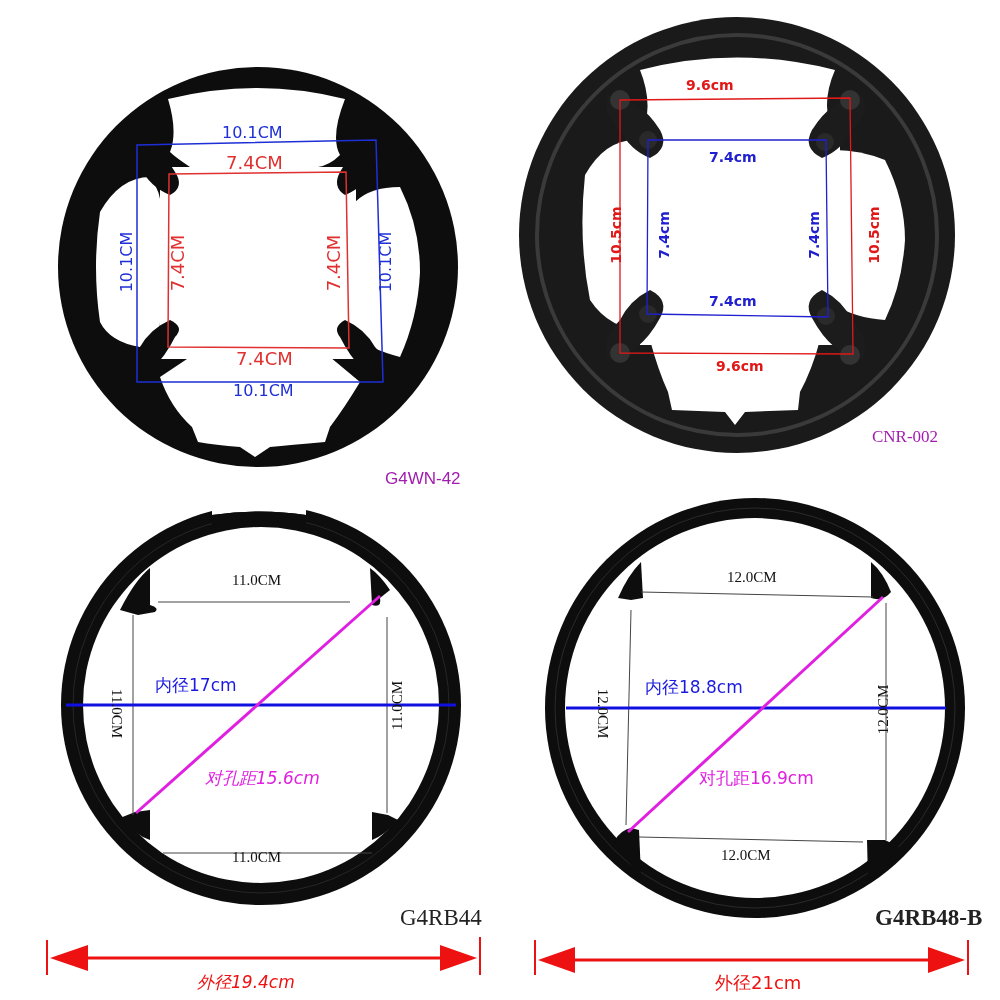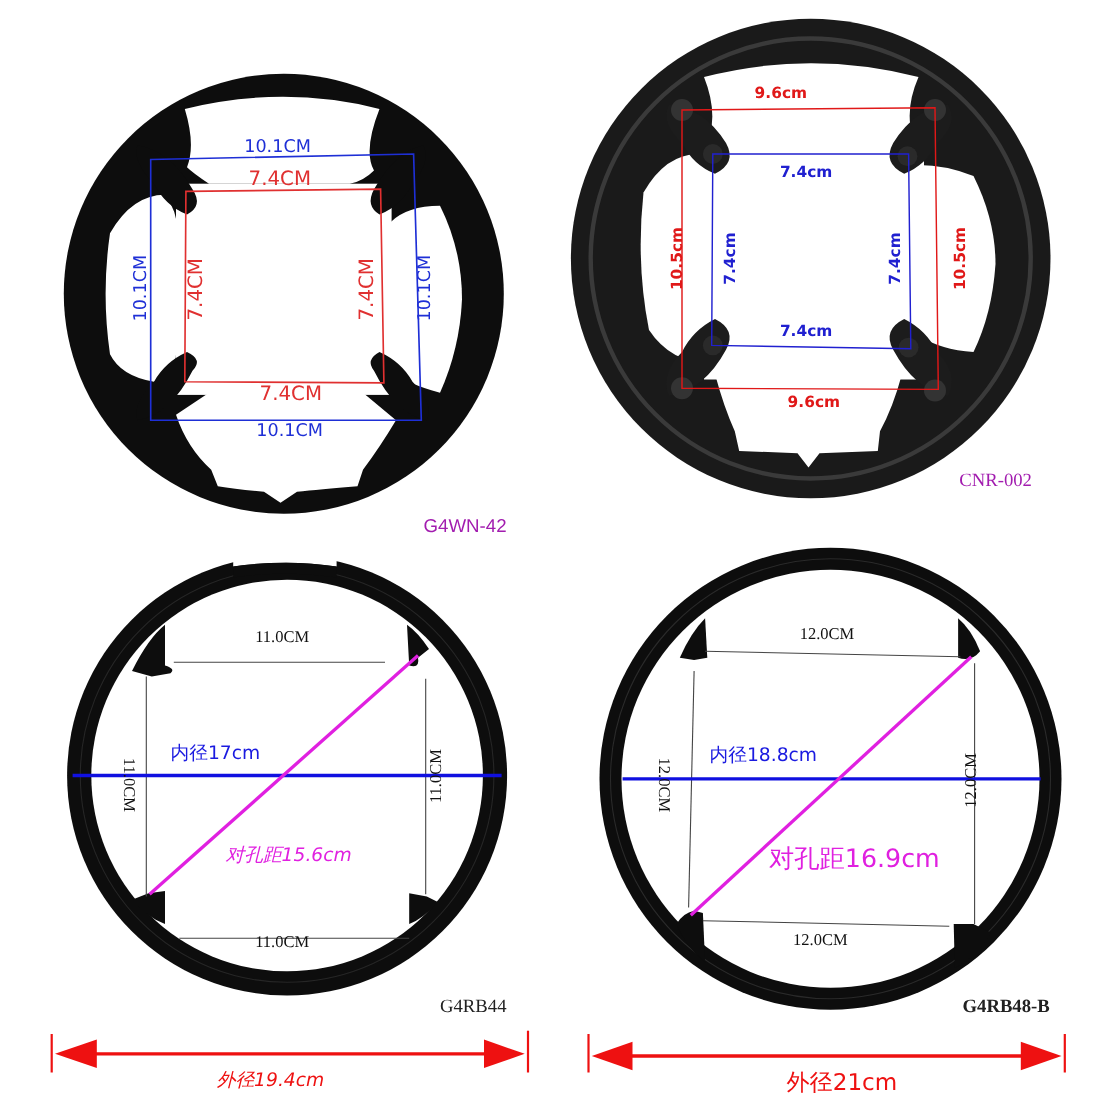--- a/index.html
+++ b/index.html
@@ -2,21 +2,21 @@
 <html><head>
 <meta charset="utf-8">
 <style>
   html, body { margin: 0; padding: 0; background: #ffffff; }
   body { width: 1000px; height: 1000px; position: relative; overflow: hidden;
          font-family: "DejaVu Sans", "Liberation Sans", sans-serif; }
   .panel { position: absolute; }
   svg { position: absolute; left: 0; top: 0; }
   .lbl { position: absolute; white-space: nowrap; line-height: 1; }
   .model { font-family: "Liberation Sans", sans-serif; font-size: 17px; color: #a21caf; }
-  .model-serif { font-family: "Liberation Serif", serif; font-size: 17px; color: #222; }
+  .model-serif { font-family: "Liberation Serif", serif; font-size: 23px; color: #222; }
   .blue { color: #1e2fd6; }
   .red { color: #e03030; }
   .redb { color: #e01818; font-weight: bold; }
   .blueb { color: #2020d0; font-weight: bold; }
   .black-serif { font-family: "Liberation Serif", serif; color: #111; }
   .magenta { color: #e020e0; }
   .vert-up { transform: rotate(-90deg); transform-origin: center center; }
   .vert-down { transform: rotate(90deg); transform-origin: center center; }
 </style>
 </head>
@@ -161,16 +161,16 @@
     <line x1="445" y1="460" x2="445" y2="495" stroke="#ee1111" stroke-width="2"></line>
     <line x1="35" y1="480" x2="425" y2="480" stroke="#ee1111" stroke-width="3"></line>
     <polygon points="15,480 52,467 52,493" fill="#ee1111"></polygon>
     <polygon points="442,480 405,467 405,493" fill="#ee1111"></polygon>
   </svg>
   <span class="lbl black-serif" style="left:204px;top:90px;font-size:15px;">12.0CM</span>
   <span class="lbl black-serif" style="left:198px;top:368px;font-size:15px;">12.0CM</span>
   <span class="lbl black-serif vert-down" style="left:55px;top:226px;font-size:15px;">12.0CM</span>
   <span class="lbl black-serif vert-up" style="left:336px;top:222px;font-size:15px;">12.0CM</span>
   <span class="lbl blue" style="left:122px;top:199px;font-size:17px;color:#1a1ae0;">内径18.8cm</span>
-  <span class="lbl magenta" style="left:176px;top:290px;font-size:23px;">对孔距16.9cm</span>
+  <span class="lbl magenta" style="left:176px;top:290px;font-size:17px;">对孔距16.9cm</span>
   <span class="lbl model-serif" style="left:352px;top:426px;font-weight:bold;">G4RB48-B</span>
-  <span class="lbl red" style="left:192px;top:494px;font-size:21px;color:#ee1111;">外径21cm</span>
+  <span class="lbl red" style="left:192px;top:494px;font-size:18px;color:#ee1111;">外径21cm</span>
 </div>
 
 </body></html>

